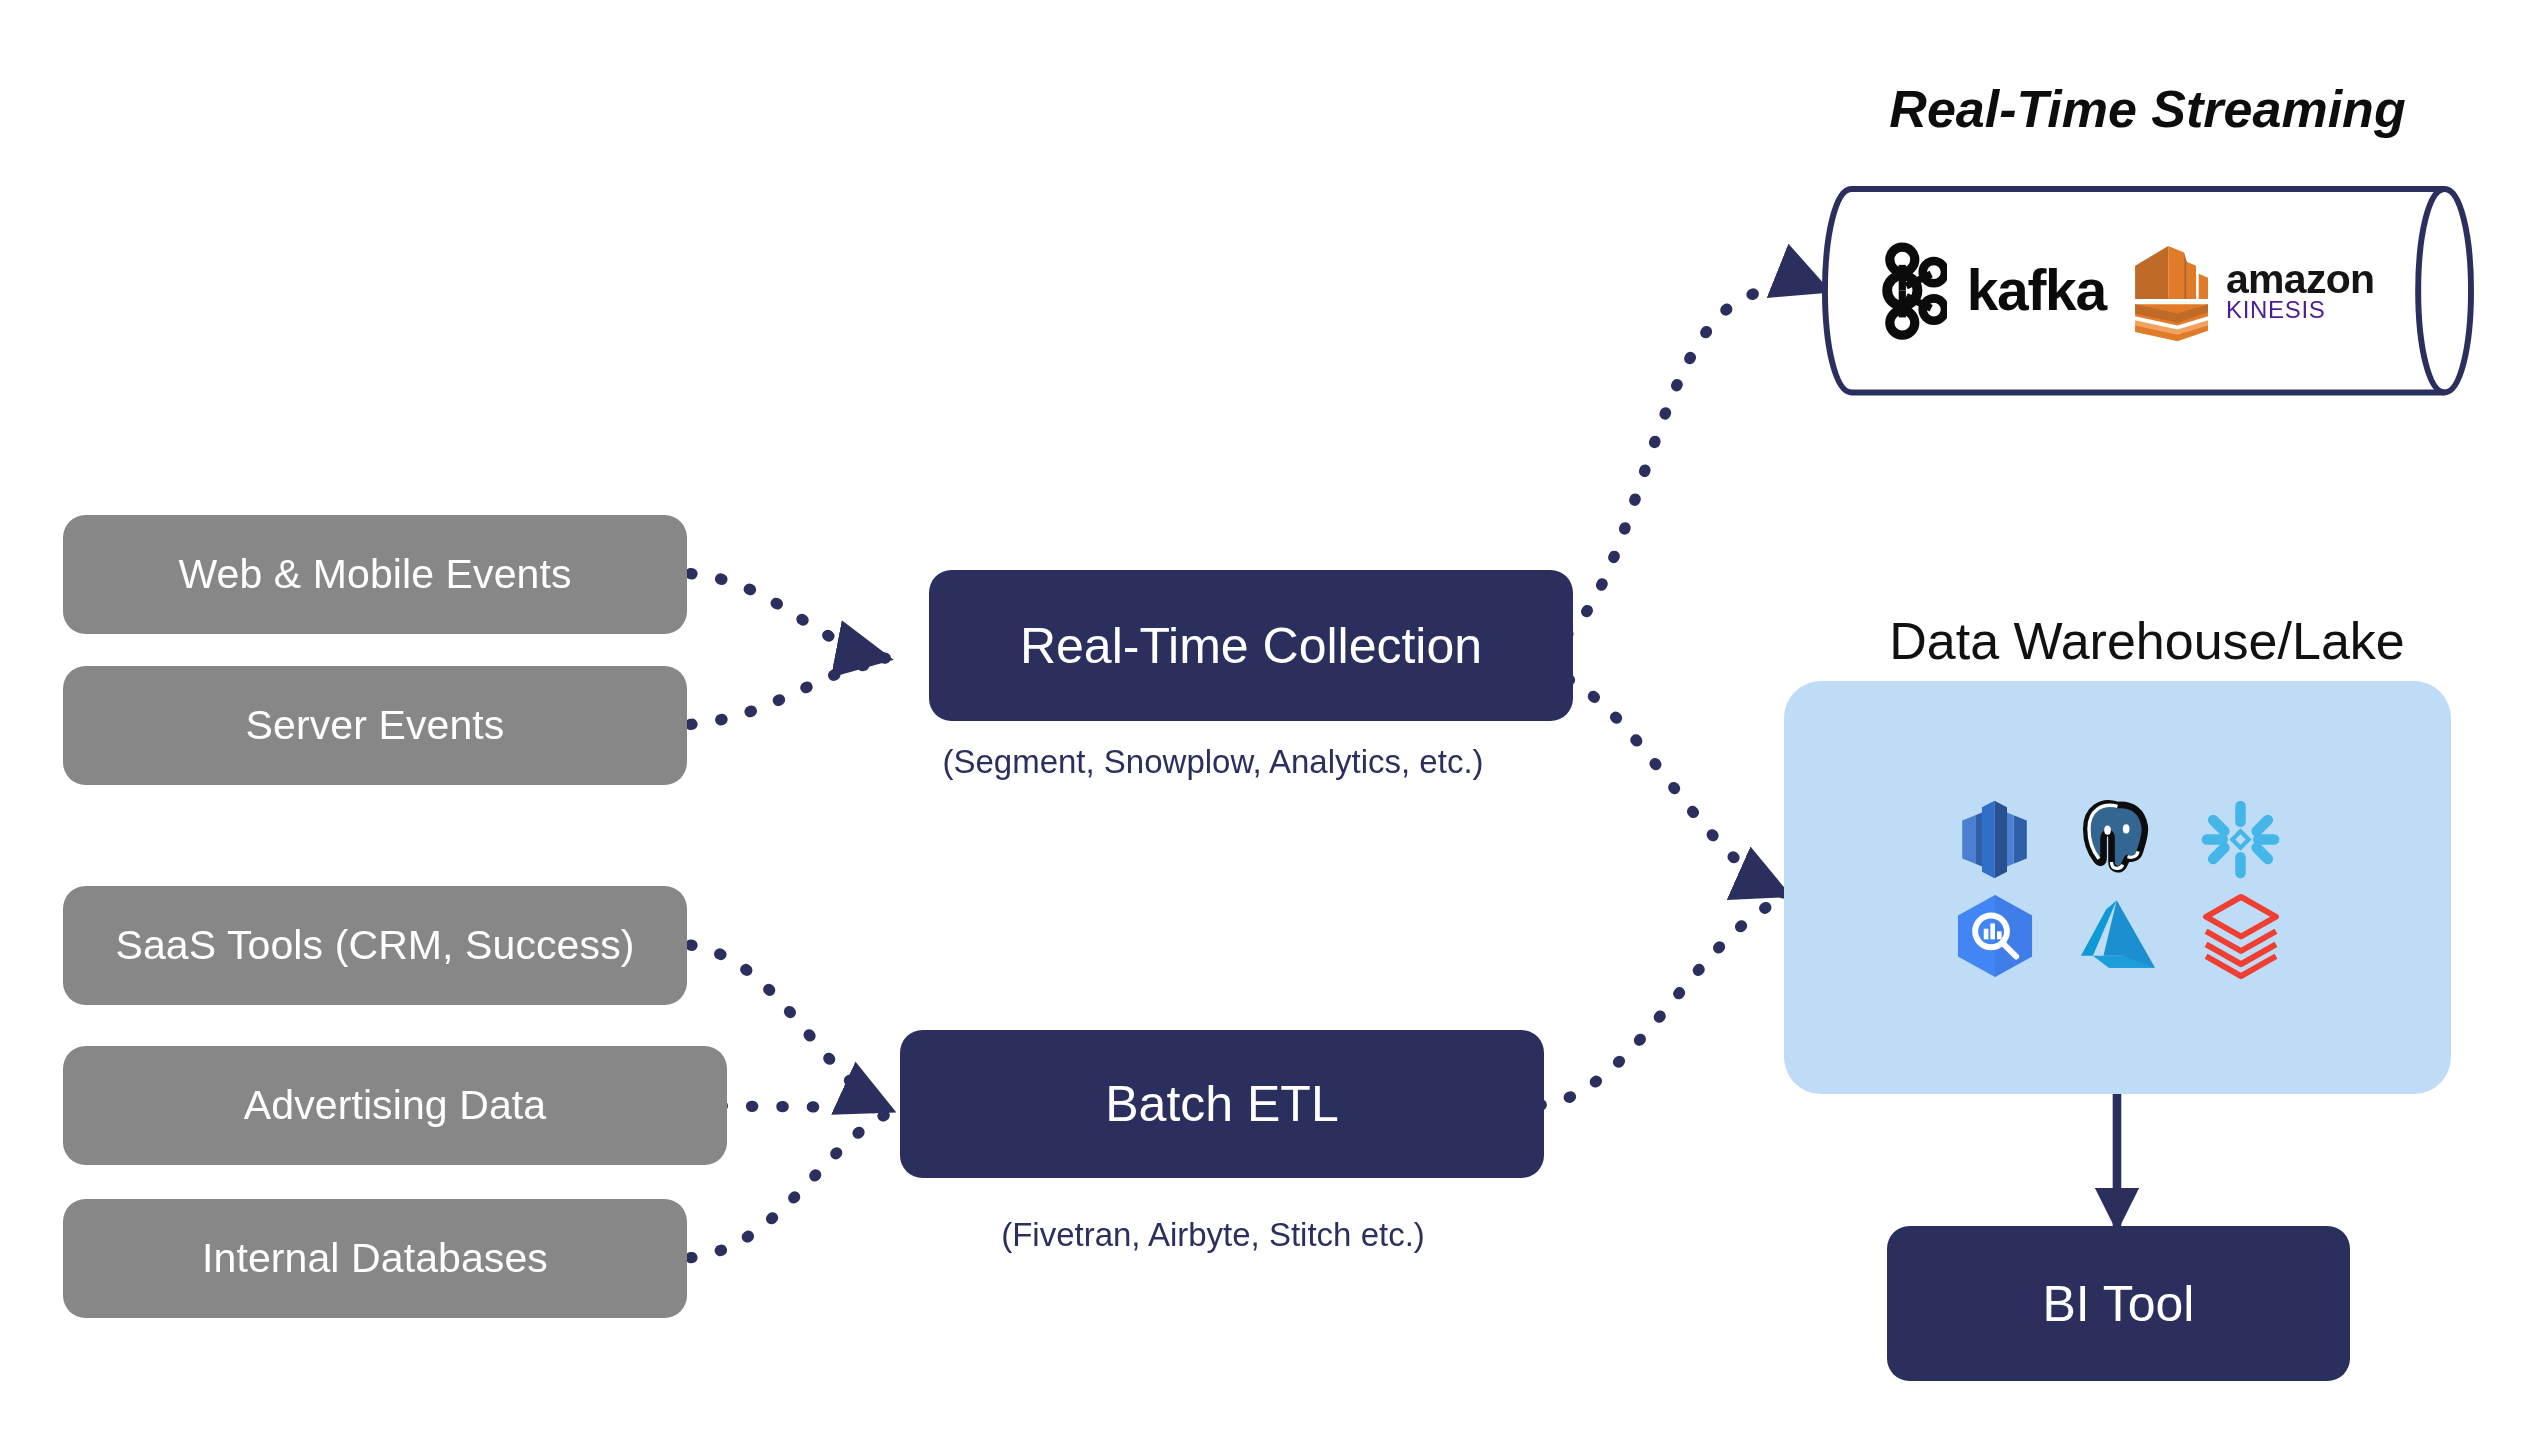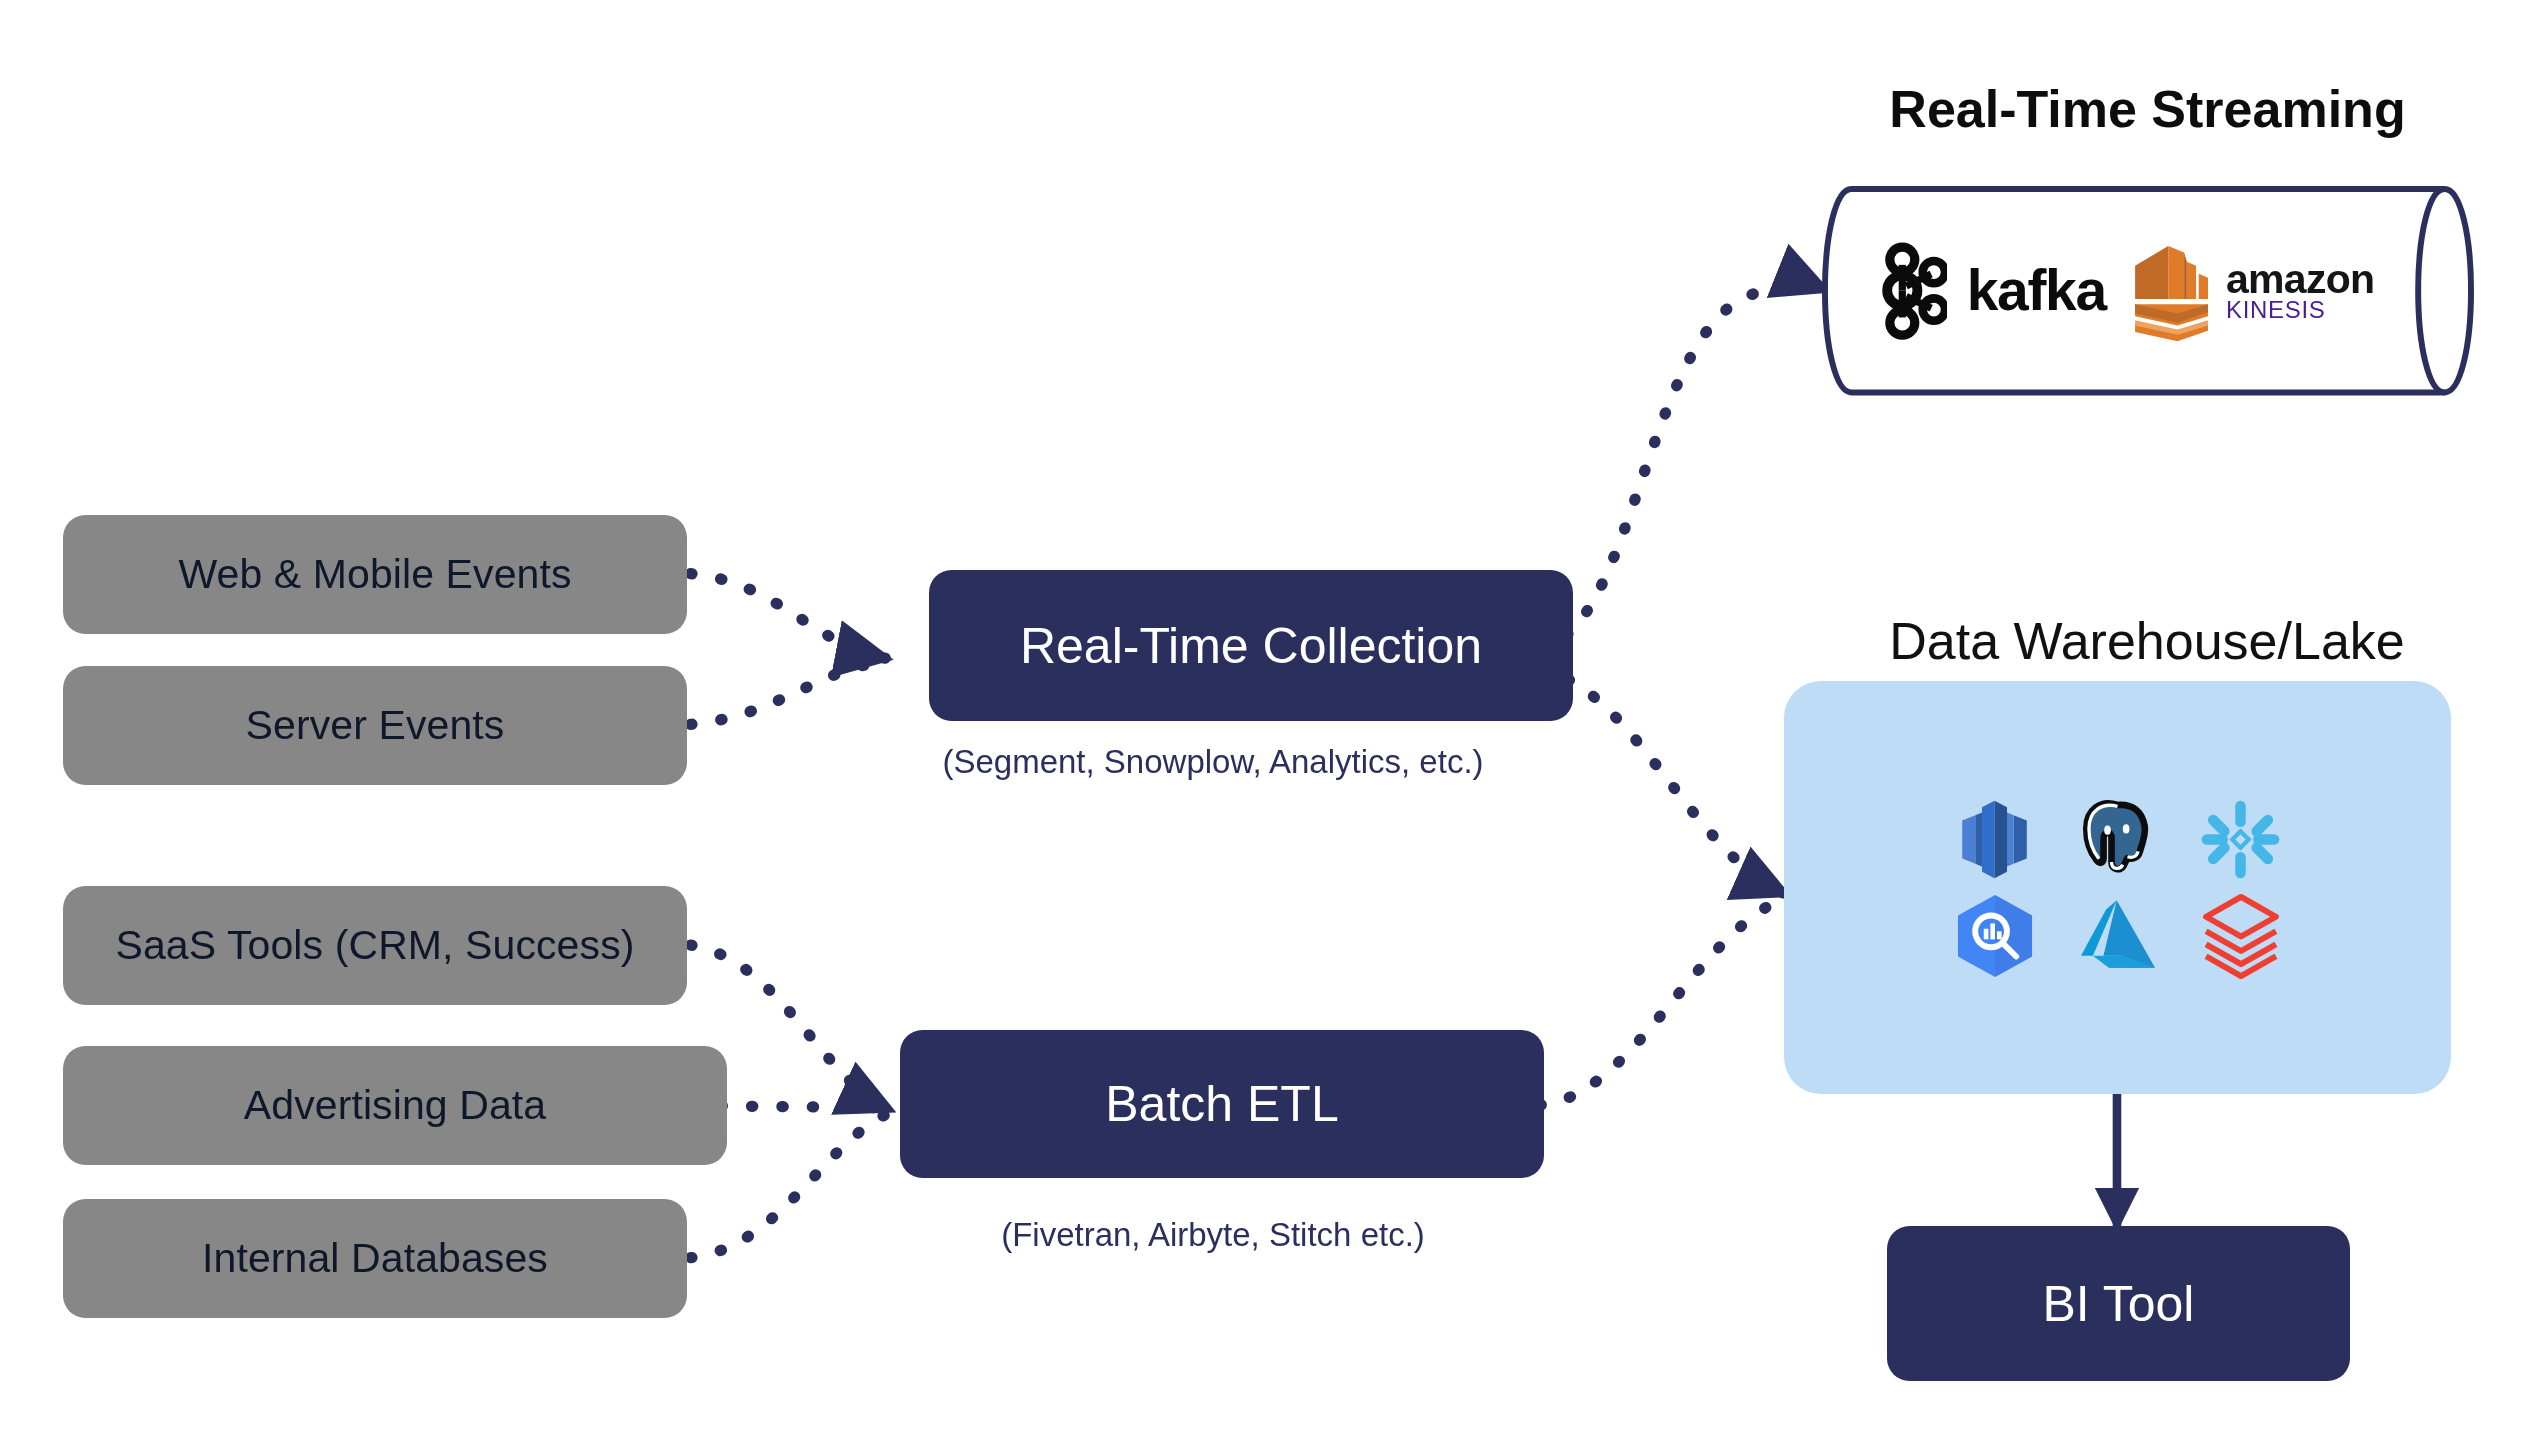--- a/index.html
+++ b/index.html
@@ -17,21 +17,21 @@
   
   .node {
     position: absolute;
     display: flex; align-items: center; justify-content: center;
     text-align: center;
     z-index: 3;
   }
   .src-box {
     background: #878787;
     border-radius: 22.5px;
-    color: #0f172a;
+    color: #ffffff;
     font-size: 41px;
     font-weight: 400;
     letter-spacing: 0.1px;
     padding: 0 17px;
   }
   .proc-box {
     background: #2a2f5e;
     border-radius: 22.5px;
     color: #ffffff;
     font-size: 50px;
@@ -118,21 +118,21 @@
 
     <path d="M 2330 980 C 2470 960 2490 520 2640 450 C 2700 424 2730 426 2760 438" fill="none" stroke="#2a2f5e" stroke-width="17" stroke-linecap="round" stroke-dasharray="2 44" marker-end="url(#arw)"></path>
 
     <path d="M 2330 1012 C 2470 1040 2560 1290 2700 1352" fill="none" stroke="#2a2f5e" stroke-width="17" stroke-linecap="round" stroke-dasharray="2 44" marker-end="url(#arw)"></path>
 
     <path d="M 2330 1672 C 2470 1660 2560 1420 2700 1358" fill="none" stroke="#2a2f5e" stroke-width="17" stroke-linecap="round" stroke-dasharray="2 44"></path>
 
     <path d="M 3203 1655 L 3203 1855" fill="none" stroke="#2a2f5e" stroke-width="13" marker-end="url(#arw)"></path>
   </svg>
 
-  <div class="heading-bold" style="left:1837px; top:79px; width:621px;">Real-Time Streaming</div>
+  <div class="heading-bold" style="left:1837px; top:79px; width:621px;font-style:italic;">Real-Time Streaming</div>
 
   <div class="heading-plain" style="left:1797px; top:611px; width:700px;">Data Warehouse/Lake</div>
 
   <div class="node src-box" style="left:63px; top:515px; width:624px; height:119px;">Web &amp; Mobile Events</div>
 
   <div class="node src-box" style="left:63px; top:666px; width:624px; height:119px;">Server Events</div>
 
   <div class="node src-box" style="left:63px; top:886px; width:624px; height:119px;">SaaS Tools (CRM, Success)</div>
 
   <div class="node src-box" style="left:63px; top:1046px; width:664px; height:119px;">Advertising Data</div>

